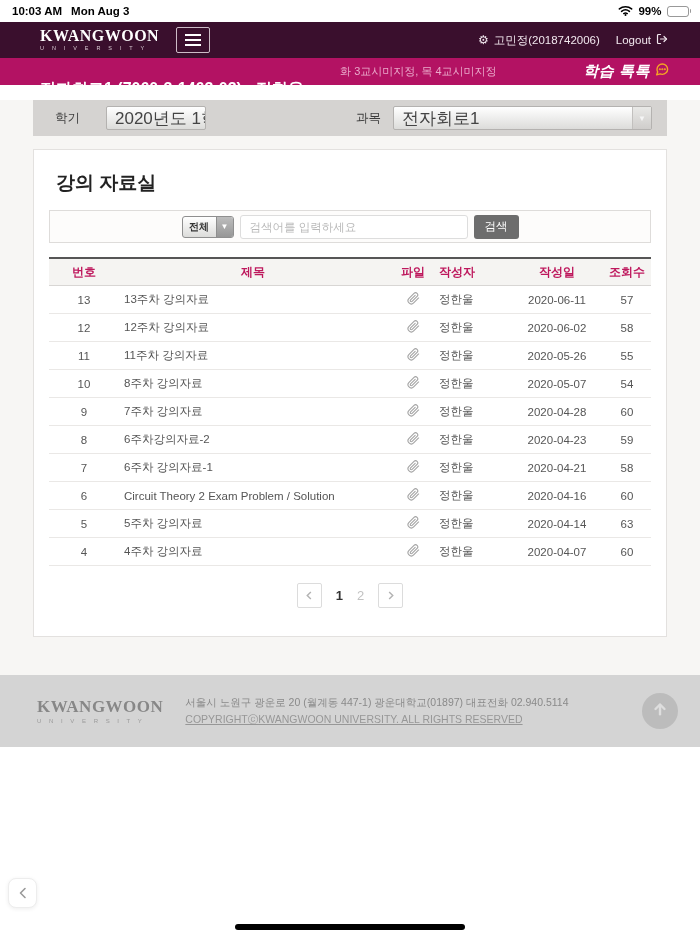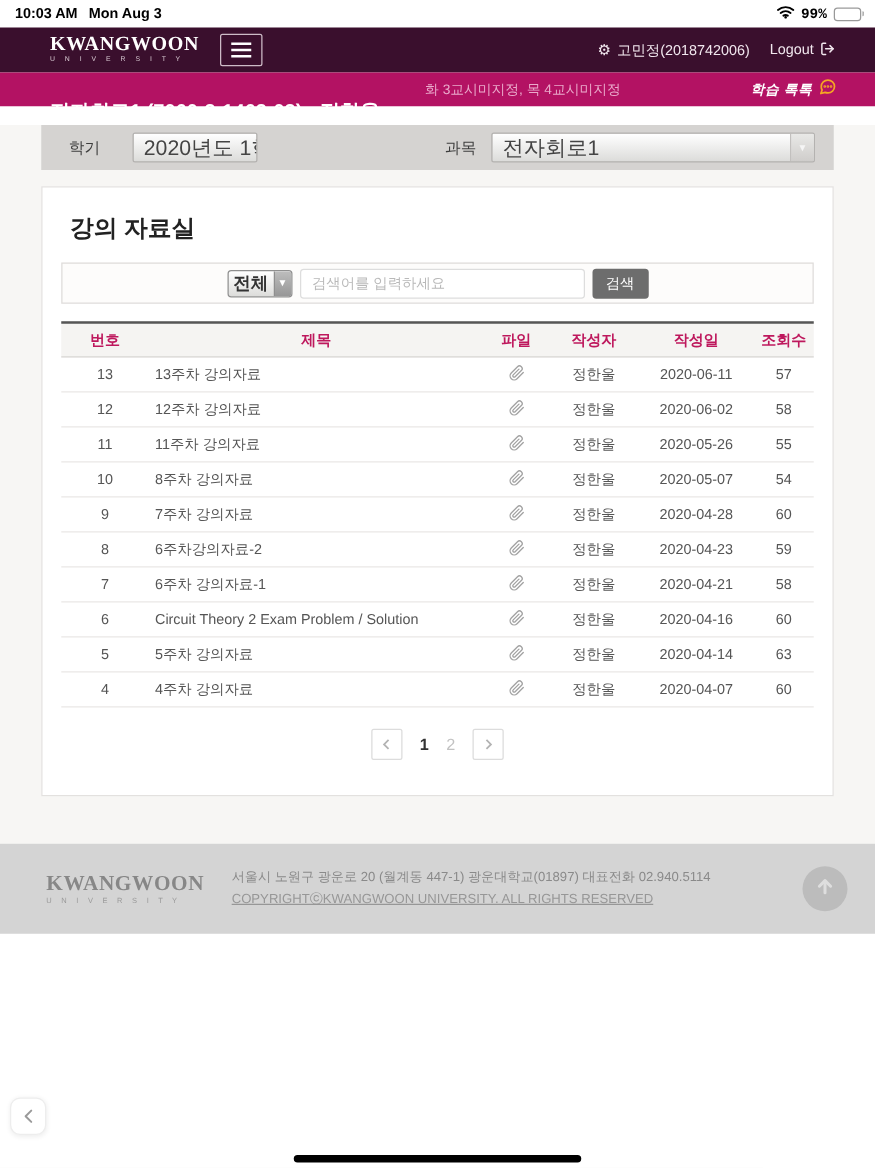--- a/index.html
+++ b/index.html
@@ -4,21 +4,21 @@
 <style>
   * { margin:0; padding:0; box-sizing:border-box; }
   html,body { width:700px; height:934px; background:#fff; overflow:hidden;
     font-family:"Liberation Sans","DejaVu Sans",sans-serif; }
   .page { position:relative; width:700px; height:934px; }
 
   
   .status-bar { height:22px; background:#fff; display:flex; align-items:center;
     justify-content:space-between; padding:0 9px 0 12px; font-size:11.5px; font-weight:700; color:#000; }
   .status-left { display:flex; gap:9px; }
-  .status-right { display:flex; align-items:center; gap:5px;font-family:Liberation Mono, monospace; }
+  .status-right { display:flex; align-items:center; gap:5px; }
   .wifi-svg { display:block; }
   .battery { display:flex; align-items:center; gap:1px; }
   .battery-body { width:22px; height:11px; border:1px solid rgba(0,0,0,.4); border-radius:3px; padding:1px; }
   .battery-fill { width:100%; height:100%; background:#32d74b; border-radius:1.5px; position:relative; }
   .bolt { position:absolute; left:7px; top:0.5px; font-size:7px; color:#fff; }
   .battery-tip { width:1.5px; height:4px; background:rgba(0,0,0,.4); border-radius:0 1px 1px 0; }
 
   
   .app-header { height:36px; background:#3a0f2d; display:flex; align-items:center; padding:0 32px 0 40px; }
   .logo { color:#fff; line-height:1; cursor:pointer; }
@@ -30,21 +30,21 @@
   .header-right { margin-left:auto; display:flex; align-items:center; gap:16px; color:#f1e7ee; font-size:11.5px; }
   .user-chip { display:flex; align-items:center; gap:5px; cursor:pointer; }
   .gear { font-size:12px; color:#f1e7ee; }
   .logout { display:flex; align-items:center; gap:5px; cursor:pointer; }
 
   
   .course-bar { height:27px; background:#b31263; display:flex; align-items:center; padding:0 30px 0 40px; }
   .course-title { color:#fff; font-size:16px; font-weight:700;margin-top:36px; }
   .course-schedule { color:#eaaacb; font-size:11px; margin-left:36px; }
   .talk { margin-left:auto; display:flex; align-items:center; gap:4px; cursor:pointer; }
-  .talk-label { color:#fff; font-size:11px; font-weight:700; font-style:italic; letter-spacing:.5px; }
+  .talk-label { color:#fff; font-size:15px; font-weight:700; font-style:italic; letter-spacing:.5px; }
 
   
   .main-bg { background:#f7f6f4; padding-bottom:38px; }
 
   .filter-bar { margin:15px 33px 0; height:36px; background:#d5d3d1; display:flex; align-items:center; padding:0 15px 0 22px; }
   .filter-label { font-size:12.5px; color:#3c3c3c; }
   .sel { height:24px; border:1px solid #b4b2b0; border-radius:2px; display:flex; align-items:stretch;
     background:linear-gradient(#ffffff,#dcdcda); cursor:pointer; overflow:hidden; }
   .sel-text { flex:1; display:flex; align-items:center; padding:0 8px; font-size:17px; color:#444; white-space:nowrap; }
   .sel-arrow { width:19px; display:flex; align-items:center; justify-content:center; border-left:1px solid #c2c0be;
@@ -53,39 +53,39 @@
   .filter-label-course { margin-left:150px; }
   .sel-course { flex:1; margin-left:12px; }
 
   
   .card { margin:13px 33px 0; background:#fff; border:1px solid #e3e1df; padding:16px 15px 28px; }
   .board-title { font-size:19px; font-weight:700; color:#222; margin:4px 0 14px 7px; }
 
   .search-box { border:1px solid #dedcda; background:#fdfcfb; height:33px; display:flex; align-items:center;
     justify-content:center; gap:6px; }
   .sel-cat { height:22px; border:1px solid #8f8f8f; border-radius:3px; width:52px; }
-  .sel-cat .sel-text { font-size:14px; font-weight:700; color:#333; justify-content:center; padding:0 4px; }
+  .sel-cat .sel-text { font-size:10px; font-weight:700; color:#333; justify-content:center; padding:0 4px; }
   .sel-cat .sel-arrow { width:17px; border-left:1px solid #8f8f8f; background:linear-gradient(#bdbdbd,#979797); color:#fff; }
   .search-input { width:228px; height:24px; border:1px solid #ddd; border-radius:3px; padding:0 9px; font-size:11.5px; color:#444;
     background:#fff; outline:none; font-family:inherit; }
   .search-input::placeholder { color:#b9b9b9; }
   .search-btn { height:24px; padding:0 11px; background:#6d6d6d; color:#fff; border:none; border-radius:3px;
     font-size:11.5px; cursor:pointer; font-family:inherit; }
 
   
   .tbl { margin-top:14px; }
   .trow { display:flex; align-items:center; height:28px; border-bottom:1px solid #eae8e6; font-size:11.5px; color:#555; }
   .thead { height:29px; background:#f5f4f2; border-top:2px solid #565656; border-bottom:1px solid #d8d6d4;
     font-weight:700; color:#be185d; font-size:12px; }
   .c-no { width:70px; text-align:center; }
   .c-title { flex:1; padding-left:5px; }
   .thead .c-title { text-align:center; padding-left:0; }
   .c-file { width:52px; text-align:center; display:flex; justify-content:center; }
   .thead .c-file { display:block; }
-  .c-author { width:72px; text-align:center; }
+  .c-author { width:72px; }
   .c-date { width:92px; text-align:center; }
   .c-views { width:48px; text-align:center; }
   .row-link { cursor:pointer; }
   .clip-svg { display:block; }
 
   
   .pager { margin-top:17px; display:flex; align-items:center; justify-content:center; gap:14px; }
   .pg-btn { width:25px; height:25px; border:1px solid #dcdcdc; border-radius:2px; background:#fff;
     display:flex; align-items:center; justify-content:center; color:#b3b3b3; font-size:12px; cursor:pointer; }
   .pg-num { font-size:13px; cursor:pointer; }

